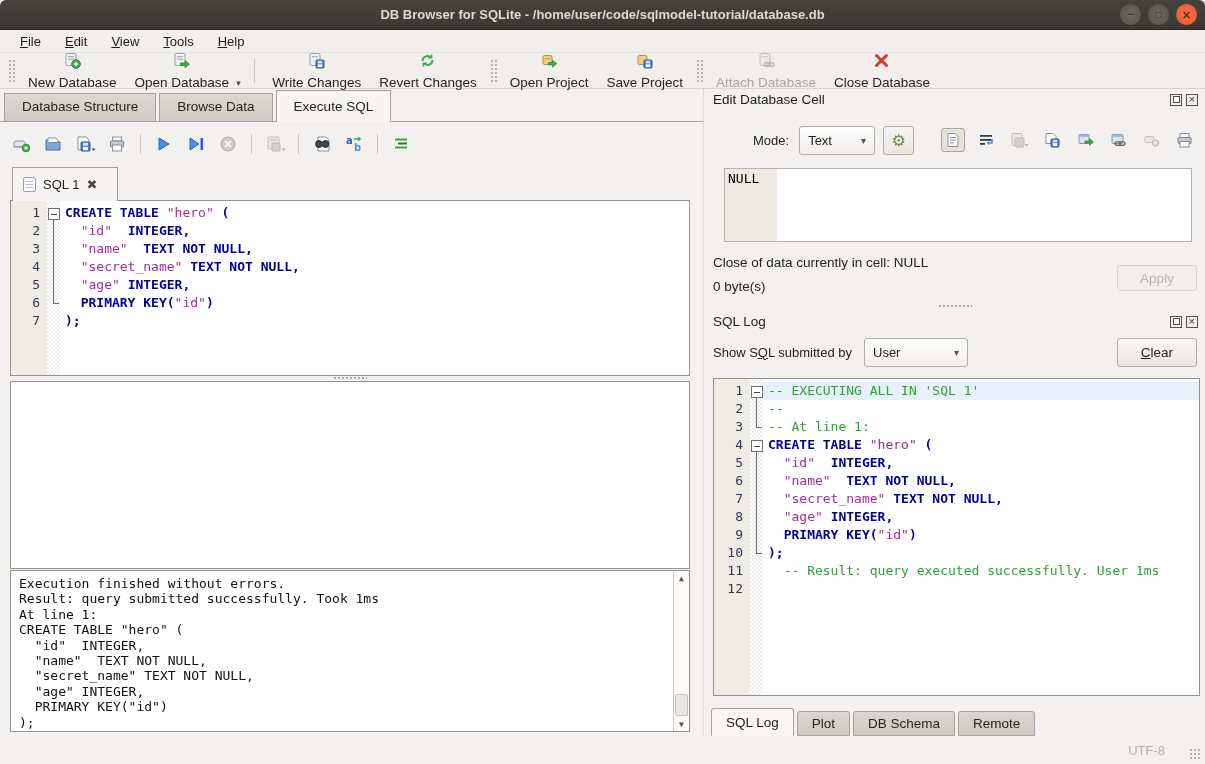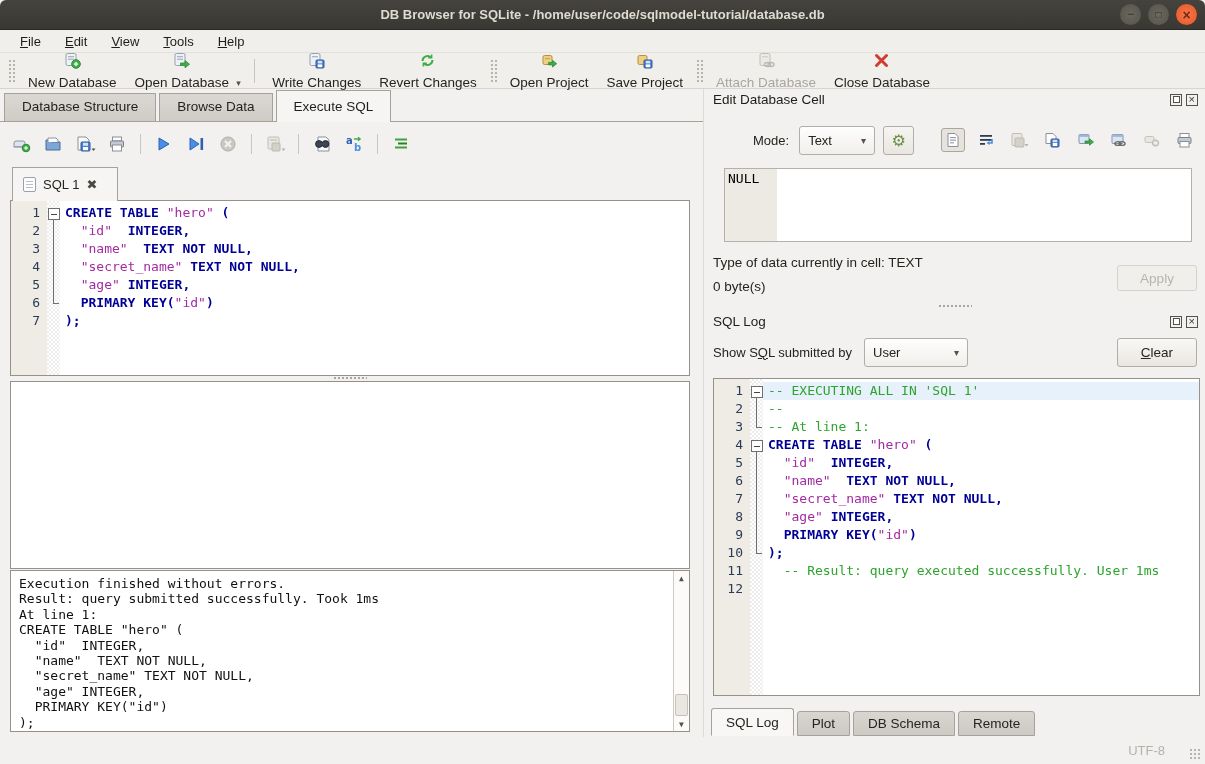--- a/index.html
+++ b/index.html
@@ -518,21 +518,21 @@
             <rect x="2" y="5.5" width="13" height="6" rx="1" fill="#c3cad4" stroke="#7c828c"></rect>
             <rect x="4" y="9.5" width="9" height="5.5" fill="#fdfdfd" stroke="#8a8f99"></rect>
           </svg>
       </span>
     </div>
 
     <div id="cell-box">
       <span id="cell-null">NULL</span>
     </div>
 
-    <div id="type-info">Type of data currently in cell: TEXT</div>
+    <div id="type-info">Close of data currently in cell: NULL</div>
     <div id="size-info">0 byte(s)</div>
     <div id="apply-btn" class="btn disabled">Apply</div>
 
     <div id="log-split">
       <span class="split-dots"></span>
     </div>
 
     <span class="dock-title" id="log-title">SQL Log</span>
     <div class="dock-btns" id="log-header-btns">
       <span class="dock-icon float"></span>

